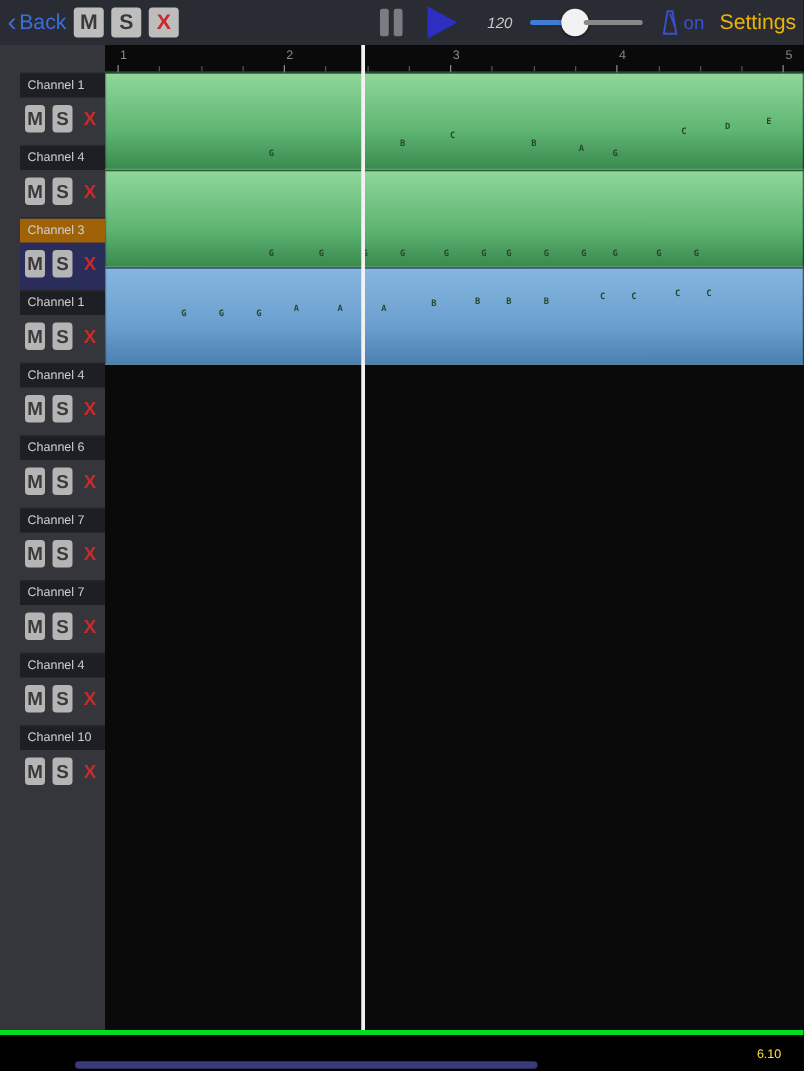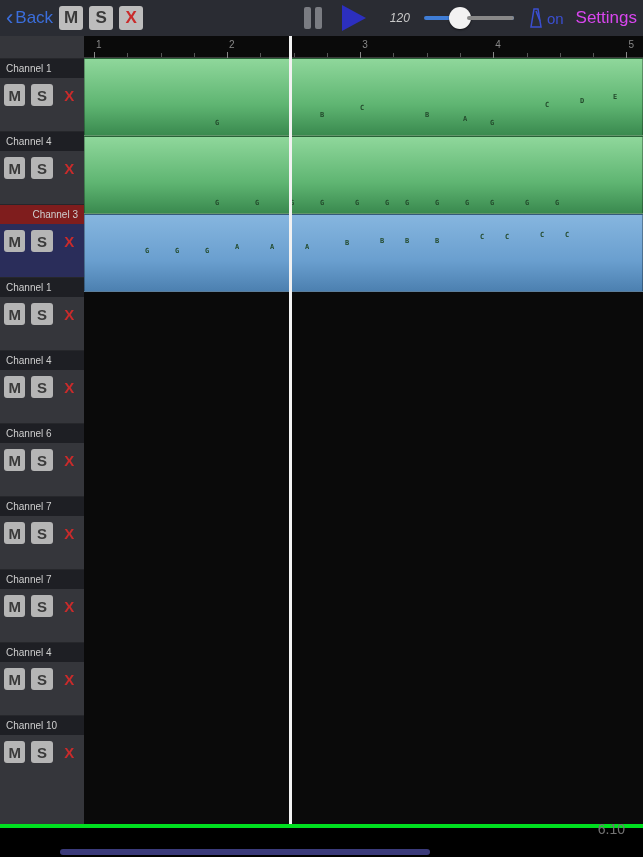--- a/index.html
+++ b/index.html
@@ -82,36 +82,36 @@
   position:absolute; left: 40%; top:50%;
   transform: translate(-50%,-50%);
   width:22px; height:22px; border-radius:50%;
   background:#f2f2f2; box-shadow:0 1px 2px rgba(0,0,0,.6);
 }
 .metronome {
   display:flex; align-items:center; gap:3px;
   color:#3b4fd1; font-size:15px; cursor:pointer;
 }
 .metronome svg { width:16px; height:22px; }
-.settings-link { color:#d946ef; font-size:17px; cursor:pointer; margin-left:6px; }
+.settings-link { color:#eab308; font-size:17px; cursor:pointer; margin-left:6px; }
 
 .main-area {
   position: relative;
   height: 788px;
   display: flex;
 }
 .sidebar {
   width: 84px;
   background: #35363b;
   flex-shrink: 0;
 }
 .channel {
   border-top: 1px solid #26272b;
 }
-.channel.tall { height: 73px; }
+.channel.tall { height: 58px; margin-left: 16px; }
 .ch-label {
   background:#1e1f24;
   color:#cfcfcf;
   font-size:10px;
   padding: 4px 6px;
 }
 .ch-btns {
   display:flex; gap:6px; padding:6px 4px;
 }
 .ch-square {
@@ -119,21 +119,21 @@
   background:#b5b5b5;
   display:flex; align-items:center; justify-content:center;
   font-weight:bold; font-size:15px; color:#3a3a3a;
   border-radius:3px;
 }
 .ch-x {
   width:22px; height:22px;
   display:flex; align-items:center; justify-content:center;
   font-weight:bold; font-size:15px; color:#c92b2b;
 }
-.channel.selected .ch-label { background:#7f1d1d;text-align:right; }
+.channel.selected .ch-label { background:#a16207; }
 .channel.selected { background:#2a2d5a; }
 
 .tracks {
   flex:1;
   position:relative;
   background:#0a0a0a;
 }
 .ruler {
   height: 22px;
   background:#0a0a0a;
@@ -187,22 +187,22 @@
   position:absolute; top:0; left:0; right:0; height:4px;
   background:#00e020;
 }
 .scrollbar-h {
   position:absolute; bottom:2px; left:60px;
   width:370px; height:6px;
   background:#3a3a7a;
   border-radius:3px;
 }
 .version {
-  position:absolute; right:18px; bottom:20px;
-  color:#737373; font-size:14px;
+  position:absolute; right:18px; bottom:8px;
+  color:#fde047; font-size:10px;
 }
 </style>
 </head>
 <body>
 
 <div class="toolbar">
   <div class="back-btn">
     <span class="back-chevron">‹</span>
     <span>Back</span>
   </div>

